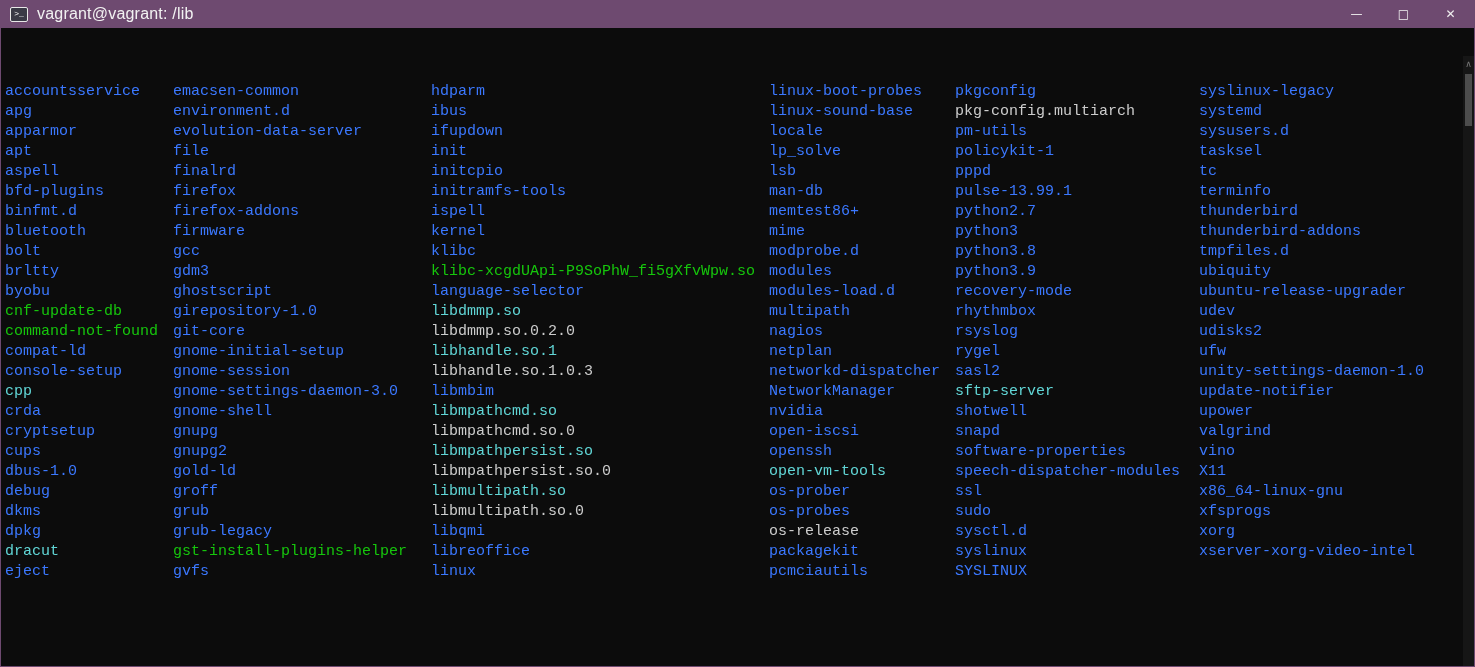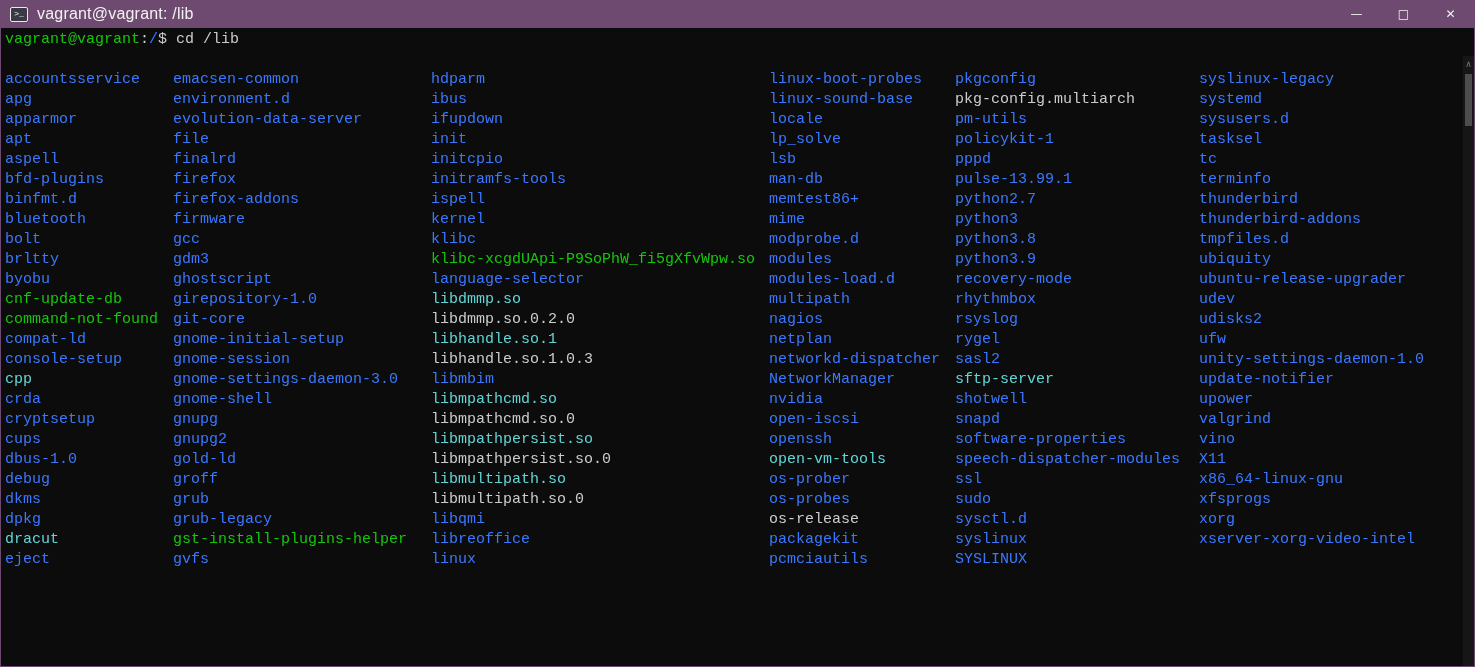--- a/index.html
+++ b/index.html
@@ -37,21 +37,21 @@
   }
   .line{position:absolute;left:4px;white-space:pre;}
   .line .user{color:var(--exec);}
   .line .path{color:var(--dir);}
   .line .plain{color:var(--foreground);}
   .cursor{
     display:inline-block;width:9px;height:5px;background:#cfcfcf;
     margin-left:9px;margin-bottom:1px;
   }
   .listing{position:absolute;top:42px;left:0;right:0;}
-  .col{position:absolute;top:0;white-space:pre;}
+  .col{position:absolute;top:12px;white-space:pre;}
   .entry{display:block;height:20px;}
   .t-d{color:var(--dir);}
   .t-x{color:var(--exec);font-family:Liberation Mono, monospace;}
   .t-l{color:var(--symlink);}
   .t-f{color:var(--foreground);}
   .scrollbar{
     position:absolute;top:28px;right:0;bottom:0;width:11px;
     background:#161616;
   }
   .scroll-arrow{
@@ -73,21 +73,20 @@
     <span class="title-text">vagrant@vagrant: /lib</span>
     <div class="controls">
       <button class="ctrl">—</button>
       <button class="ctrl">□</button>
       <button class="ctrl">✕</button>
     </div>
   </div>
 
   <div class="terminal">
 
-    <div class="line" style="top:2px;"><span class="user">vagrant@vagrant</span><span class="plain">:</span><span class="path">/</span><span class="plain">$</span><span class="plain"> cd /lib</span></div>
 
 
     <div class="listing">
         <div class="col" style="left: 4px;"><span class="entry t-d">accountsservice</span><span class="entry t-d">apg</span><span class="entry t-d">apparmor</span><span class="entry t-d">apt</span><span class="entry t-d">aspell</span><span class="entry t-d">bfd-plugins</span><span class="entry t-d">binfmt.d</span><span class="entry t-d">bluetooth</span><span class="entry t-d">bolt</span><span class="entry t-d">brltty</span><span class="entry t-d">byobu</span><span class="entry t-x">cnf-update-db</span><span class="entry t-x">command-not-found</span><span class="entry t-d">compat-ld</span><span class="entry t-d">console-setup</span><span class="entry t-l">cpp</span><span class="entry t-d">crda</span><span class="entry t-d">cryptsetup</span><span class="entry t-d">cups</span><span class="entry t-d">dbus-1.0</span><span class="entry t-d">debug</span><span class="entry t-d">dkms</span><span class="entry t-d">dpkg</span><span class="entry t-l">dracut</span><span class="entry t-d">eject</span></div>
         <div class="col" style="left: 172px;"><span class="entry t-d">emacsen-common</span><span class="entry t-d">environment.d</span><span class="entry t-d">evolution-data-server</span><span class="entry t-d">file</span><span class="entry t-d">finalrd</span><span class="entry t-d">firefox</span><span class="entry t-d">firefox-addons</span><span class="entry t-d">firmware</span><span class="entry t-d">gcc</span><span class="entry t-d">gdm3</span><span class="entry t-d">ghostscript</span><span class="entry t-d">girepository-1.0</span><span class="entry t-d">git-core</span><span class="entry t-d">gnome-initial-setup</span><span class="entry t-d">gnome-session</span><span class="entry t-d">gnome-settings-daemon-3.0</span><span class="entry t-d">gnome-shell</span><span class="entry t-d">gnupg</span><span class="entry t-d">gnupg2</span><span class="entry t-d">gold-ld</span><span class="entry t-d">groff</span><span class="entry t-d">grub</span><span class="entry t-d">grub-legacy</span><span class="entry t-x">gst-install-plugins-helper</span><span class="entry t-d">gvfs</span></div>
         <div class="col" style="left: 430px;"><span class="entry t-d">hdparm</span><span class="entry t-d">ibus</span><span class="entry t-d">ifupdown</span><span class="entry t-d">init</span><span class="entry t-d">initcpio</span><span class="entry t-d">initramfs-tools</span><span class="entry t-d">ispell</span><span class="entry t-d">kernel</span><span class="entry t-d">klibc</span><span class="entry t-x">klibc-xcgdUApi-P9SoPhW_fi5gXfvWpw.so</span><span class="entry t-d">language-selector</span><span class="entry t-l">libdmmp.so</span><span class="entry t-f">libdmmp.so.0.2.0</span><span class="entry t-l">libhandle.so.1</span><span class="entry t-f">libhandle.so.1.0.3</span><span class="entry t-d">libmbim</span><span class="entry t-l">libmpathcmd.so</span><span class="entry t-f">libmpathcmd.so.0</span><span class="entry t-l">libmpathpersist.so</span><span class="entry t-f">libmpathpersist.so.0</span><span class="entry t-l">libmultipath.so</span><span class="entry t-f">libmultipath.so.0</span><span class="entry t-d">libqmi</span><span class="entry t-d">libreoffice</span><span class="entry t-d">linux</span></div>
         <div class="col" style="left: 768px;"><span class="entry t-d">linux-boot-probes</span><span class="entry t-d">linux-sound-base</span><span class="entry t-d">locale</span><span class="entry t-d">lp_solve</span><span class="entry t-d">lsb</span><span class="entry t-d">man-db</span><span class="entry t-d">memtest86+</span><span class="entry t-d">mime</span><span class="entry t-d">modprobe.d</span><span class="entry t-d">modules</span><span class="entry t-d">modules-load.d</span><span class="entry t-d">multipath</span><span class="entry t-d">nagios</span><span class="entry t-d">netplan</span><span class="entry t-d">networkd-dispatcher</span><span class="entry t-d">NetworkManager</span><span class="entry t-d">nvidia</span><span class="entry t-d">open-iscsi</span><span class="entry t-d">openssh</span><span class="entry t-l">open-vm-tools</span><span class="entry t-d">os-prober</span><span class="entry t-d">os-probes</span><span class="entry t-f">os-release</span><span class="entry t-d">packagekit</span><span class="entry t-d">pcmciautils</span></div>
         <div class="col" style="left: 954px;"><span class="entry t-d">pkgconfig</span><span class="entry t-f">pkg-config.multiarch</span><span class="entry t-d">pm-utils</span><span class="entry t-d">policykit-1</span><span class="entry t-d">pppd</span><span class="entry t-d">pulse-13.99.1</span><span class="entry t-d">python2.7</span><span class="entry t-d">python3</span><span class="entry t-d">python3.8</span><span class="entry t-d">python3.9</span><span class="entry t-d">recovery-mode</span><span class="entry t-d">rhythmbox</span><span class="entry t-d">rsyslog</span><span class="entry t-d">rygel</span><span class="entry t-d">sasl2</span><span class="entry t-l">sftp-server</span><span class="entry t-d">shotwell</span><span class="entry t-d">snapd</span><span class="entry t-d">software-properties</span><span class="entry t-d">speech-dispatcher-modules</span><span class="entry t-d">ssl</span><span class="entry t-d">sudo</span><span class="entry t-d">sysctl.d</span><span class="entry t-d">syslinux</span><span class="entry t-d">SYSLINUX</span></div>
         <div class="col" style="left: 1198px;"><span class="entry t-d">syslinux-legacy</span><span class="entry t-d">systemd</span><span class="entry t-d">sysusers.d</span><span class="entry t-d">tasksel</span><span class="entry t-d">tc</span><span class="entry t-d">terminfo</span><span class="entry t-d">thunderbird</span><span class="entry t-d">thunderbird-addons</span><span class="entry t-d">tmpfiles.d</span><span class="entry t-d">ubiquity</span><span class="entry t-d">ubuntu-release-upgrader</span><span class="entry t-d">udev</span><span class="entry t-d">udisks2</span><span class="entry t-d">ufw</span><span class="entry t-d">unity-settings-daemon-1.0</span><span class="entry t-d">update-notifier</span><span class="entry t-d">upower</span><span class="entry t-d">valgrind</span><span class="entry t-d">vino</span><span class="entry t-d">X11</span><span class="entry t-d">x86_64-linux-gnu</span><span class="entry t-d">xfsprogs</span><span class="entry t-d">xorg</span><span class="entry t-d">xserver-xorg-video-intel</span></div>
       </div>

